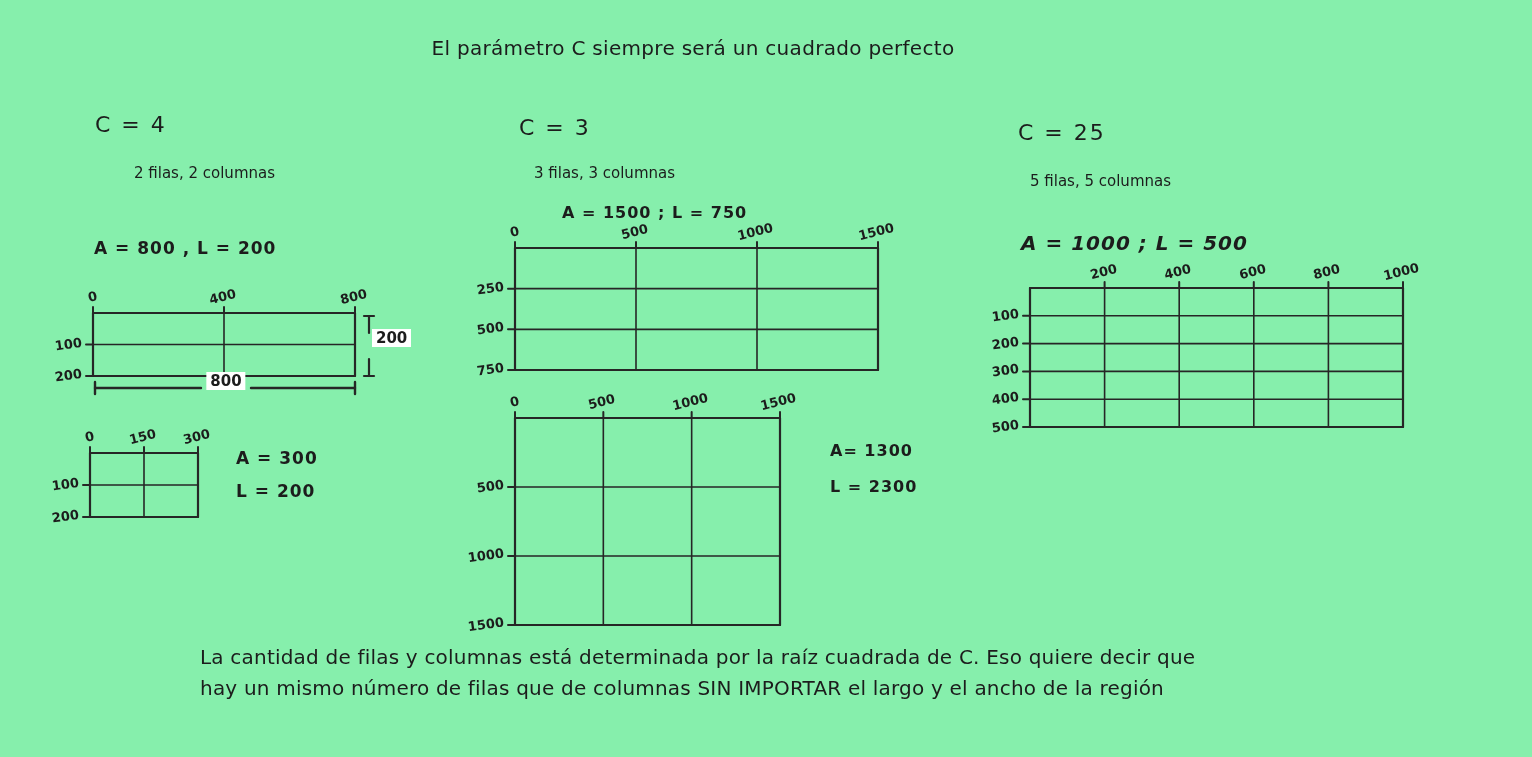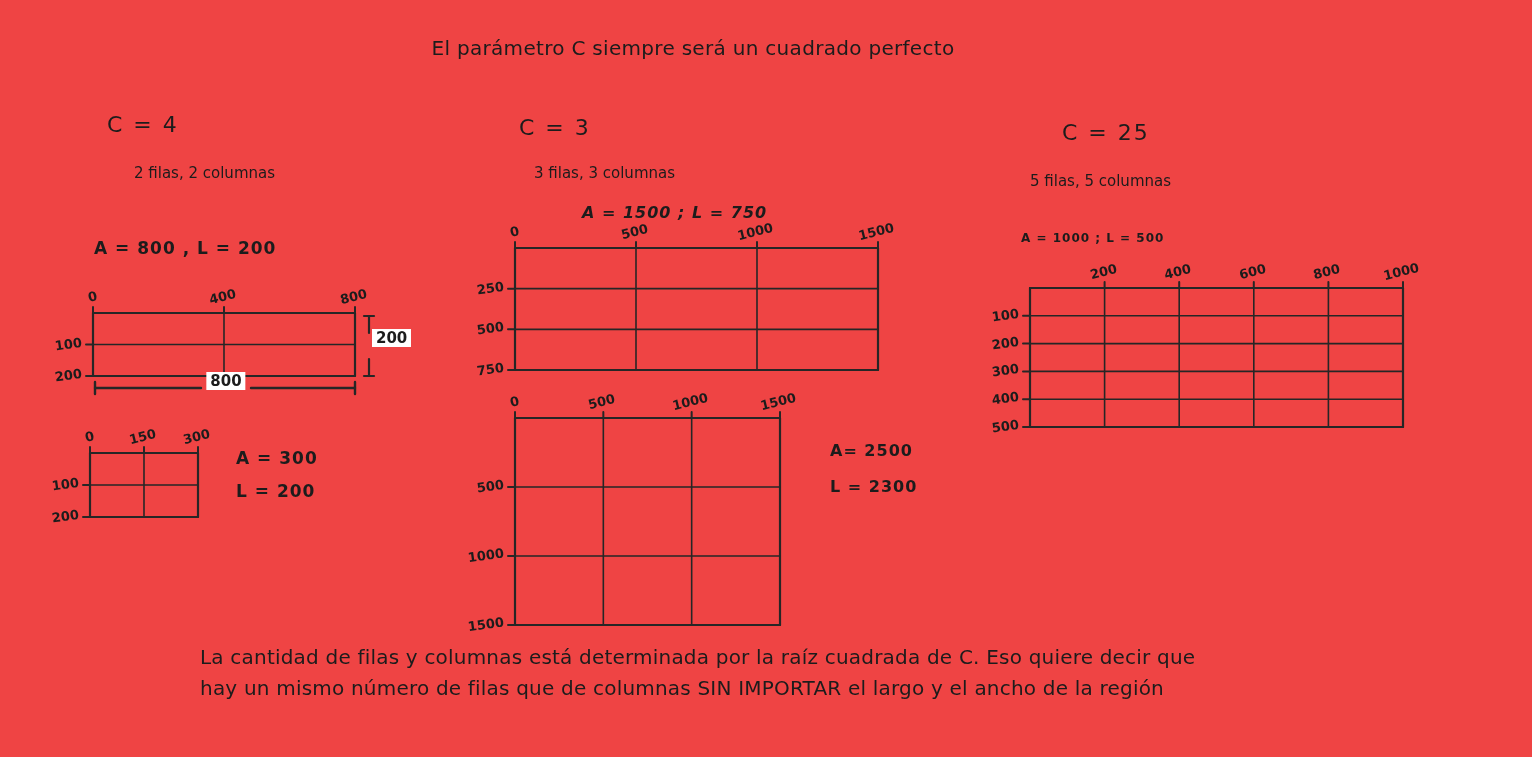--- a/index.html
+++ b/index.html
@@ -1,17 +1,17 @@
 <!DOCTYPE html>
 <html><head>
 <meta charset="utf-8">
 <style>
   html,body{margin:0;padding:0;background:#ffffff;}
   #canvas{
-    position:relative;width:1532px;height:757px;background:#ef4444;overflow:hidden;
+    position:relative;width:1532px;height:757px;background:#86efac;overflow:hidden;
     font-family:"DejaVu Sans",sans-serif;color:#1c1c1c;
   }
   .abs{position:absolute;white-space:nowrap;}
   .title{top:36px;left:0;width:1386px;text-align:center;font-size:20px;letter-spacing:.3px;}
   .param{font-size:22px;letter-spacing:2px;}
   .rowscols{font-size:15px;}
   .formula{font-size:17px;font-weight:700;letter-spacing:1px;}
   .sideval{font-size:17px;font-weight:700;letter-spacing:1px;}
 
   .grid{position:absolute;}
@@ -29,21 +29,21 @@
   .dim-label{font-size:15px;font-weight:700;background:#ffffff;padding:0 4px;}
   .footer-line{font-size:20px;letter-spacing:.2px;}
 </style>
 </head>
 <body>
 
 <div id="canvas">
 
   <div class="abs title">El parámetro C siempre será un cuadrado perfecto</div>
 
-  <div class="abs param" style="left:95px;top:112px;margin-left:12px;">C = 4</div>
+  <div class="abs param" style="left:95px;top:112px;">C = 4</div>
   <div class="abs rowscols" style="left:134px;top:164px;">2 filas, 2 columnas</div>
   <div class="abs formula" style="left:94px;top:238px;">A = 800 ,   L = 200</div>
 
   <div class="grid g-c4-main">
       <svg width="262" height="63" class="grid-svg">
         <line x1="0" y1="0" x2="0" y2="63" stroke="#262626" stroke-width="2.2" stroke-linecap="round"></line>
         <line x1="131" y1="0" x2="131" y2="63" stroke="#262626" stroke-width="1.6" stroke-linecap="round"></line>
         <line x1="262" y1="0" x2="262" y2="63" stroke="#262626" stroke-width="2.2" stroke-linecap="round"></line>
         <line x1="0" y1="0" x2="262" y2="0" stroke="#262626" stroke-width="2.2" stroke-linecap="round"></line>
         <line x1="0" y1="31.5" x2="262" y2="31.5" stroke="#262626" stroke-width="1.6" stroke-linecap="round"></line>
@@ -99,21 +99,21 @@
       <span class="tick tick-top" style="left: 54px;">150</span>
       <span class="tick tick-top" style="left: 108px;">300</span>
       <span class="tick tick-left" style="top: 32px;">100</span>
       <span class="tick tick-left" style="top: 64px;">200</span>
     </div>
   <div class="abs sideval" style="left:236px;top:448px;text-align:center;">A = 300</div>
   <div class="abs sideval" style="left:236px;top:481px;text-align:center;">L = 200</div>
 
   <div class="abs param" style="left:519px;top:115px;">C = 3</div>
   <div class="abs rowscols" style="left:534px;top:164px;">3 filas, 3 columnas</div>
-  <div class="abs formula" style="left:582px;top:203px;font-size:16px;font-style:italic;">A = 1500 ;   L = 750</div>
+  <div class="abs formula" style="left:562px;top:203px;font-size:16px;">A = 1500 ;   L = 750</div>
 
   <div class="grid g-c9-wide">
       <svg width="363" height="122" class="grid-svg">
         <line x1="0" y1="0" x2="0" y2="122" stroke="#262626" stroke-width="2.2" stroke-linecap="round"></line>
         <line x1="121" y1="0" x2="121" y2="122" stroke="#262626" stroke-width="1.6" stroke-linecap="round"></line>
         <line x1="242" y1="0" x2="242" y2="122" stroke="#262626" stroke-width="1.6" stroke-linecap="round"></line>
         <line x1="363" y1="0" x2="363" y2="122" stroke="#262626" stroke-width="2.2" stroke-linecap="round"></line>
         <line x1="0" y1="0" x2="363" y2="0" stroke="#262626" stroke-width="2.2" stroke-linecap="round"></line>
         <line x1="0" y1="40.666666666666664" x2="363" y2="40.666666666666664" stroke="#262626" stroke-width="1.6" stroke-linecap="round"></line>
         <line x1="0" y1="81.33333333333333" x2="363" y2="81.33333333333333" stroke="#262626" stroke-width="1.6" stroke-linecap="round"></line>
@@ -153,26 +153,26 @@
         <line x1="-7" y1="207" x2="0" y2="207" stroke="#262626" stroke-width="2" stroke-linecap="round"></line>
       </svg>
       <span class="tick tick-top" style="left: 0px;">0</span>
       <span class="tick tick-top" style="left: 88.3333px;">500</span>
       <span class="tick tick-top" style="left: 176.667px;">1000</span>
       <span class="tick tick-top" style="left: 265px;">1500</span>
       <span class="tick tick-left" style="top: 69px;">500</span>
       <span class="tick tick-left" style="top: 138px;">1000</span>
       <span class="tick tick-left" style="top: 207px;">1500</span>
     </div>
-  <div class="abs sideval" style="left:830px;top:441px;font-size:16px;">A= 2500</div>
+  <div class="abs sideval" style="left:830px;top:441px;font-size:16px;">A= 1300</div>
   <div class="abs sideval" style="left:830px;top:477px;font-size:16px;">L = 2300</div>
 
-  <div class="abs param" style="left:1018px;top:120px;margin-left:44px;">C = 25</div>
+  <div class="abs param" style="left:1018px;top:120px;">C = 25</div>
   <div class="abs rowscols" style="left:1030px;top:172px;">5 filas, 5 columnas</div>
-  <div class="abs formula" style="left:1021px;top:231px;font-size:12px;">A = 1000  ;   L = 500</div>
+  <div class="abs formula" style="left:1021px;top:231px;font-size:20px;font-style:italic;">A = 1000  ;   L = 500</div>
 
   <div class="grid g-c25">
       <svg width="373" height="139" class="grid-svg">
         <line x1="0" y1="0" x2="0" y2="139" stroke="#262626" stroke-width="2.2" stroke-linecap="round"></line>
         <line x1="74.6" y1="0" x2="74.6" y2="139" stroke="#262626" stroke-width="1.6" stroke-linecap="round"></line>
         <line x1="149.2" y1="0" x2="149.2" y2="139" stroke="#262626" stroke-width="1.6" stroke-linecap="round"></line>
         <line x1="223.8" y1="0" x2="223.8" y2="139" stroke="#262626" stroke-width="1.6" stroke-linecap="round"></line>
         <line x1="298.4" y1="0" x2="298.4" y2="139" stroke="#262626" stroke-width="1.6" stroke-linecap="round"></line>
         <line x1="373" y1="0" x2="373" y2="139" stroke="#262626" stroke-width="2.2" stroke-linecap="round"></line>
         <line x1="0" y1="0" x2="373" y2="0" stroke="#262626" stroke-width="2.2" stroke-linecap="round"></line>

